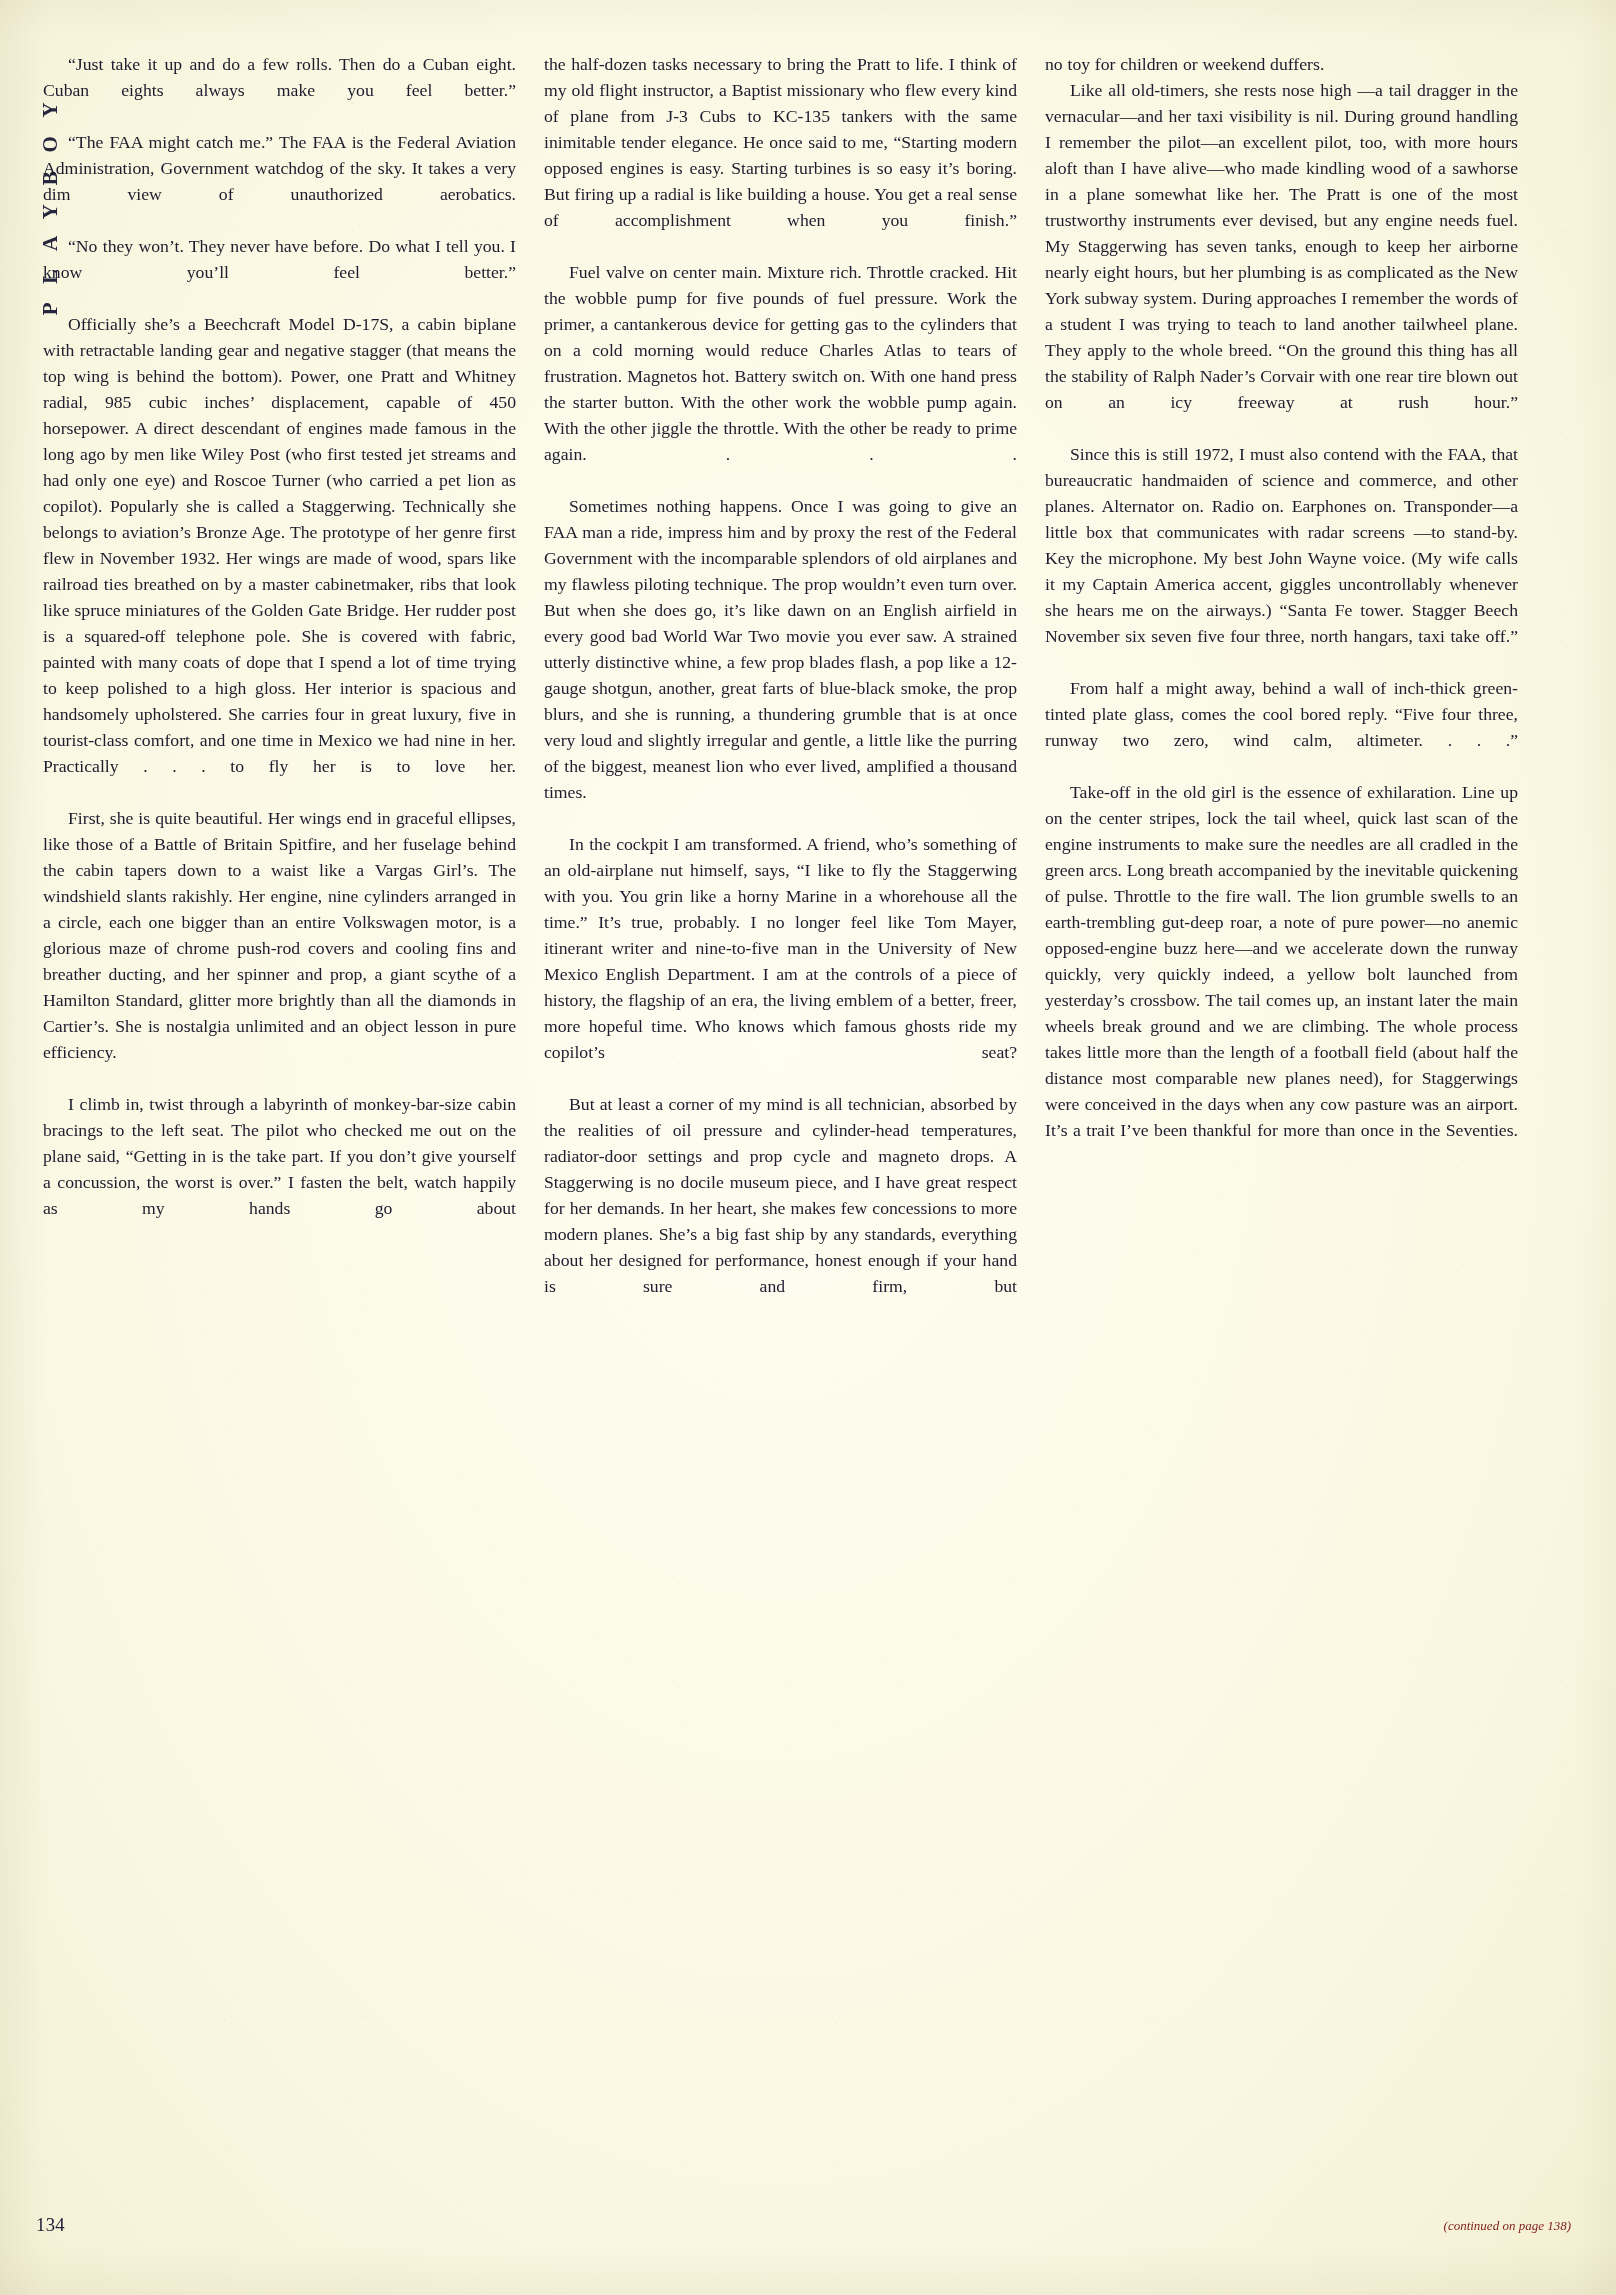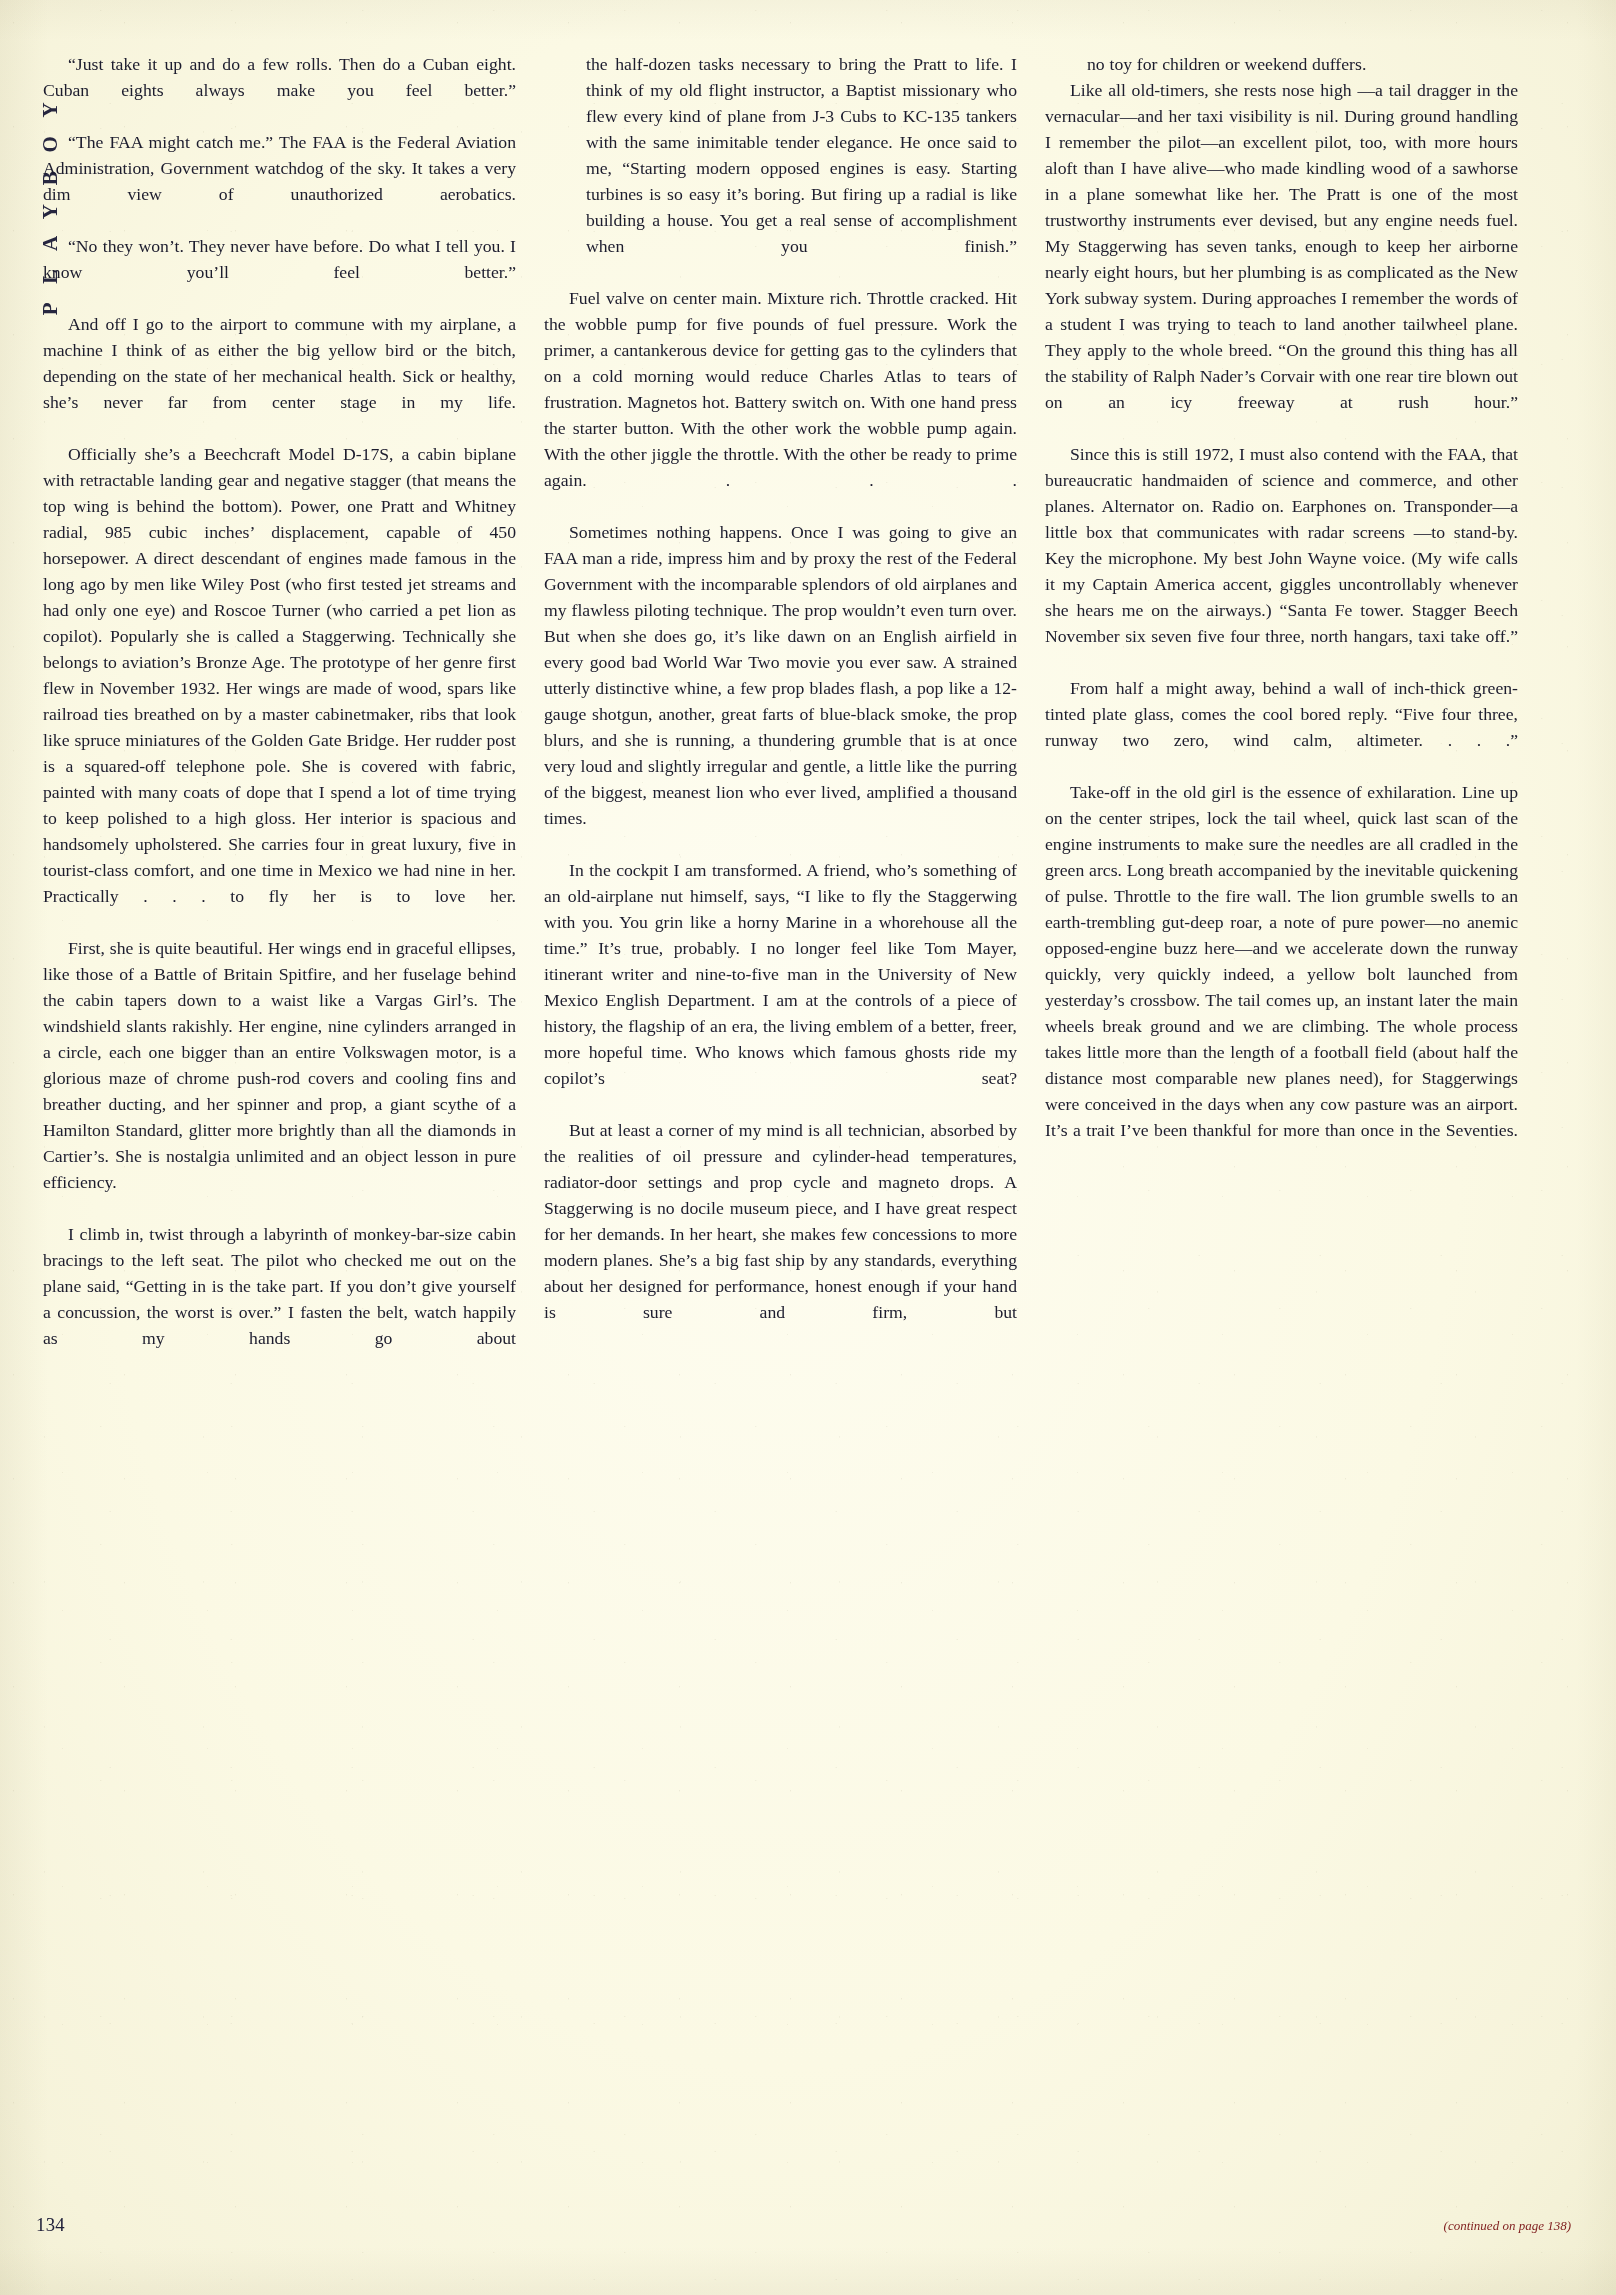--- a/index.html
+++ b/index.html
@@ -82,21 +82,20 @@
     -webkit-hyphens: none;
     hyphens: none;
     word-spacing: 0.02em;
   }
   .col p {
     margin: 0;
     text-indent: 25px;
   }
   .col p.noindent {
     text-indent: 0;
-    margin-left: 42px;
   }
   
   .col p::after {
     content: "";
     display: inline-block;
     width: 100%;
   }
   .col p.ragged::after {
     content: none;
   }
@@ -147,21 +146,20 @@
   <div id="masthead">
     <div class="vert">PLAYBOY</div>
   </div>
 
   <div id="columns">
 
     <div class="col">
       <p>“Just take it up and do a few rolls. Then do a Cuban eight. Cuban eights always make you feel better.”</p>
       <p>“The FAA might catch me.” The FAA is the Federal Aviation Administration, Government watchdog of the sky. It takes a very dim view of unauthorized aerobatics.</p>
       <p>“No they won’t. They never have before. Do what I tell you. I know you’ll feel better.”</p>
-      <p>And off I go to the airport to commune with my airplane, a machine I think of as either the big yellow bird or the bitch, depending on the state of her mechanical health. Sick or healthy, she’s never far from center stage in my life.</p>
       <p>Officially she’s a Beechcraft Model D-17S, a cabin biplane with retractable landing gear and negative stagger (that means the top wing is behind the bottom). Power, one Pratt and Whitney radial, 985 cubic inches’ displacement, capable of 450 horsepower. A direct descendant of engines made famous in the long ago by men like Wiley Post (who first tested jet streams and had only one eye) and Roscoe Turner (who carried a pet lion as copilot). Popularly she is called a Staggerwing. Technically she belongs to aviation’s Bronze Age. The prototype of her genre first flew in November 1932. Her wings are made of wood, spars like railroad ties breathed on by a master cabinetmaker, ribs that look like spruce miniatures of the Golden Gate Bridge. Her rudder post is a squared-off telephone pole. She is covered with fabric, painted with many coats of dope that I spend a lot of time trying to keep polished to a high gloss. Her interior is spacious and handsomely upholstered. She carries four in great luxury, five in tourist-class comfort, and one time in Mexico we had nine in her. Practically . . . to fly her is to love her.</p>
       <p>First, she is quite beautiful. Her wings end in graceful ellipses, like those of a Battle of Britain Spitfire, and her fuselage behind the cabin tapers down to a waist like a Vargas Girl’s. The windshield slants rakishly. Her engine, nine cylinders arranged in a circle, each one bigger than an entire Volkswagen motor, is a glorious maze of chrome push-rod covers and cooling fins and breather ducting, and her spinner and prop, a giant scythe of a Hamilton Standard, glitter more brightly than all the diamonds in Cartier’s. She is nostalgia unlimited and an object lesson in pure efficiency.</p>
       <p>I climb in, twist through a labyrinth of monkey-bar-size cabin bracings to the left seat. The pilot who checked me out on the plane said, “Getting in is the take part. If you don’t give yourself a concussion, the worst is over.” I fasten the belt, watch happily as my hands go about</p>
     </div>
 
     <div class="col">
       <p class="noindent">the half-dozen tasks necessary to bring the Pratt to life. I think of my old flight instructor, a Baptist missionary who flew every kind of plane from J-3 Cubs to KC-135 tankers with the same inimitable tender elegance. He once said to me, “Starting modern opposed engines is easy. Starting turbines is so easy it’s boring. But firing up a radial is like building a house. You get a real sense of accomplishment when you finish.”</p>
       <p>Fuel valve on center main. Mixture rich. Throttle cracked. Hit the wobble pump for five pounds of fuel pressure. Work the primer, a cantankerous device for getting gas to the cylinders that on a cold morning would reduce Charles Atlas to tears of frustration. Magnetos hot. Battery switch on. With one hand press the starter button. With the other work the wobble pump again. With the other jiggle the throttle. With the other be ready to prime again. . . .</p>
       <p>Sometimes nothing happens. Once I was going to give an FAA man a ride, impress him and by proxy the rest of the Federal Government with the incomparable splendors of old airplanes and my flawless piloting technique. The prop wouldn’t even turn over. But when she does go, it’s like dawn on an English airfield in every good bad World War Two movie you ever saw. A strained utterly distinctive whine, a few prop blades flash, a pop like a 12-gauge shotgun, another, great farts of blue-black smoke, the prop blurs, and she is running, a thundering grumble that is at once very loud and slightly irregular and gentle, a little like the purring of the biggest, meanest lion who ever lived, amplified a thousand times.</p>
       <p>In the cockpit I am transformed. A friend, who’s something of an old-airplane nut himself, says, “I like to fly the Staggerwing with you. You grin like a horny Marine in a whorehouse all the time.” It’s true, probably. I no longer feel like Tom Mayer, itinerant writer and nine-to-five man in the University of New Mexico English Department. I am at the controls of a piece of history, the flagship of an era, the living emblem of a better, freer, more hopeful time. Who knows which famous ghosts ride my copilot’s seat?</p>

